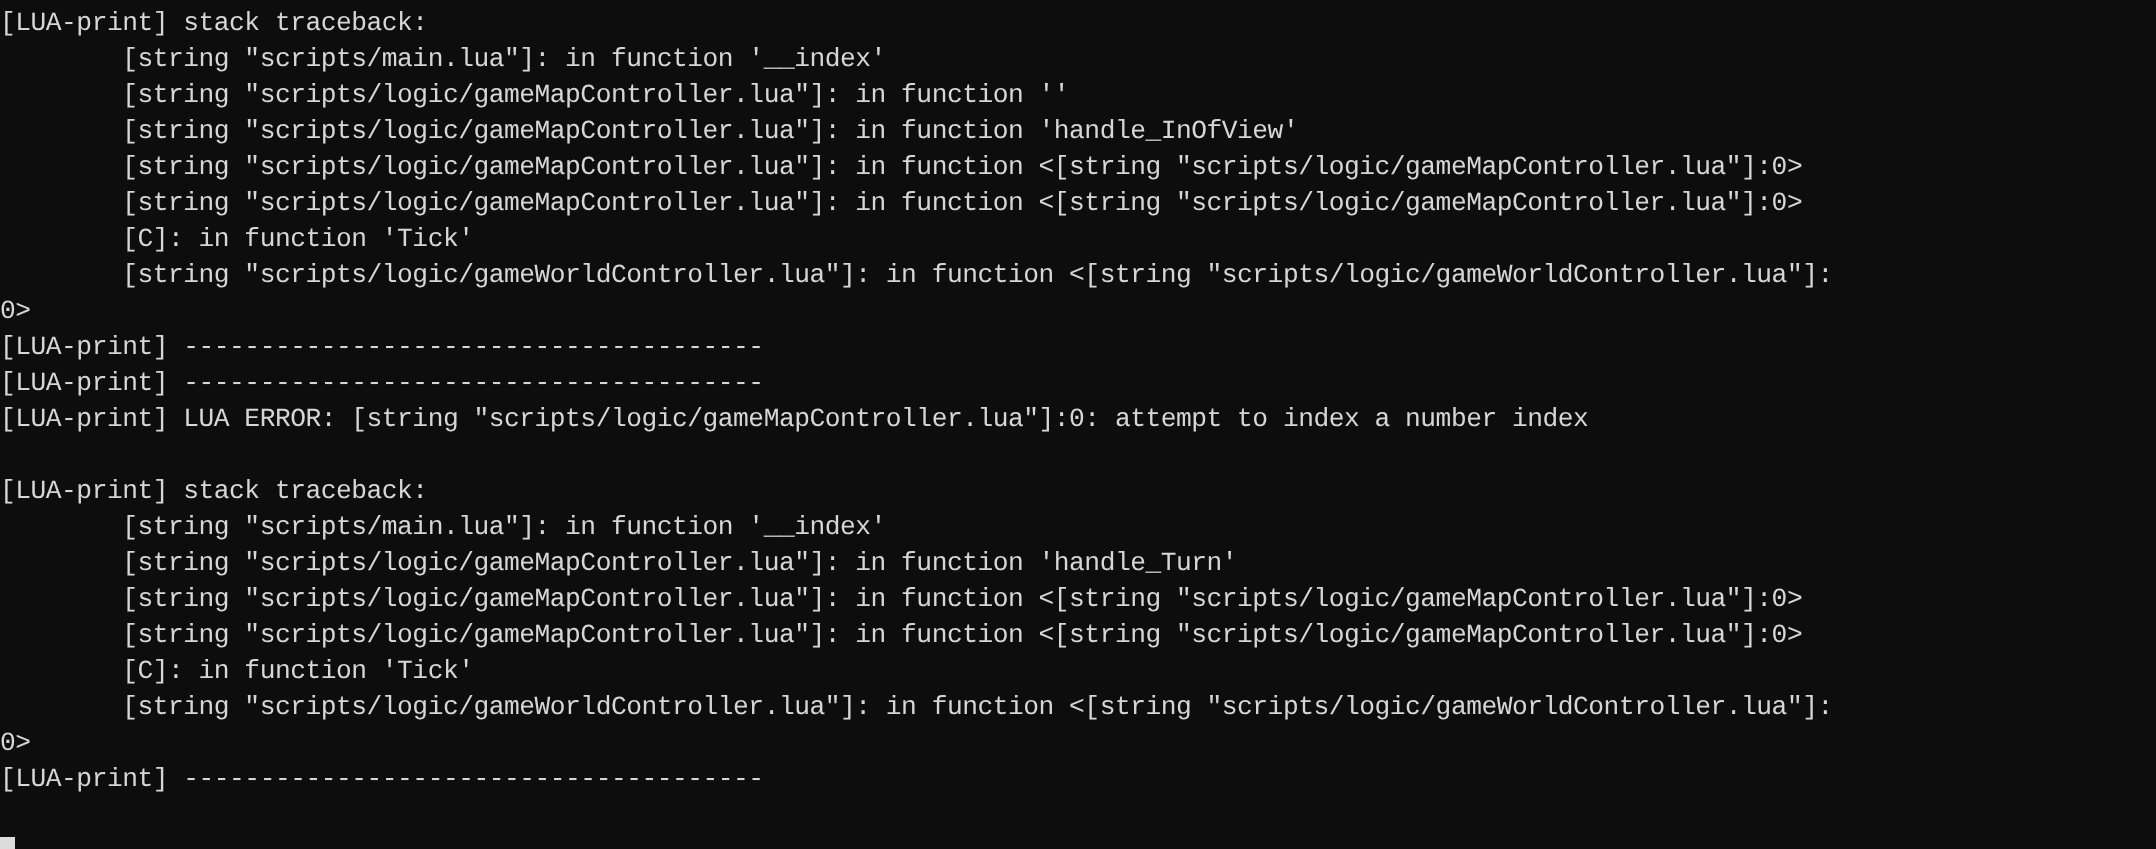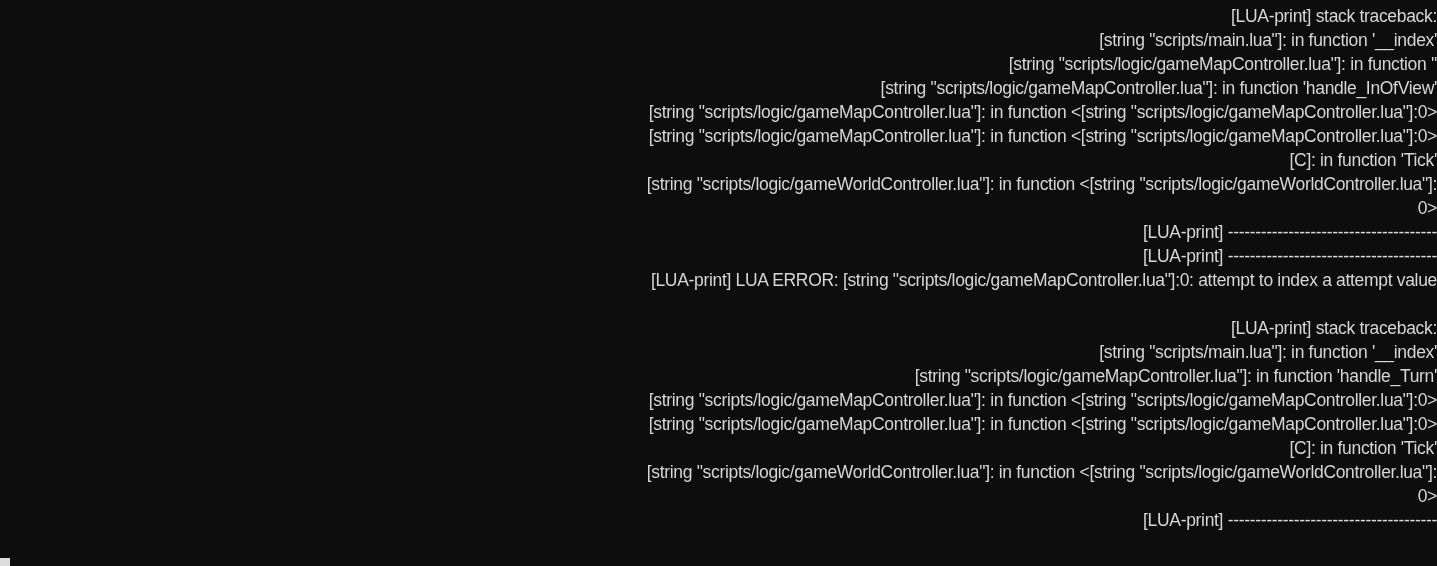--- a/index.html
+++ b/index.html
@@ -24,26 +24,25 @@
   #console-lines {
     position: absolute;
     left: 0;
     top: 4px;
     width: 1437px;
   }
   .line {
     height: 24px;
     line-height: 24px;
     white-space: pre;
-    font-family: Liberation Sans, sans-serif;
+    font-family: Liberation Mono, monospace;
     font-size: 17.5px;
     letter-spacing: -0.32px;
     color: #d6d6d6;
     overflow: hidden;
-    text-align: right;
   }
   .line.blank {
     color: transparent;
   }
   .cursor-block {
     position: absolute;
     left: 0px;
     top: 558px;
     width: 10px;
     height: 8px;
@@ -59,21 +58,21 @@
       <div class="line">        [string "scripts/main.lua"]: in function '__index'</div>
       <div class="line">        [string "scripts/logic/gameMapController.lua"]: in function ''</div>
       <div class="line">        [string "scripts/logic/gameMapController.lua"]: in function 'handle_InOfView'</div>
       <div class="line">        [string "scripts/logic/gameMapController.lua"]: in function &lt;[string "scripts/logic/gameMapController.lua"]:0&gt;</div>
       <div class="line">        [string "scripts/logic/gameMapController.lua"]: in function &lt;[string "scripts/logic/gameMapController.lua"]:0&gt;</div>
       <div class="line">        [C]: in function 'Tick'</div>
       <div class="line">        [string "scripts/logic/gameWorldController.lua"]: in function &lt;[string "scripts/logic/gameWorldController.lua"]:</div>
       <div class="line">0&gt;</div>
       <div class="line">[LUA-print] --------------------------------------</div>
       <div class="line">[LUA-print] --------------------------------------</div>
-      <div class="line">[LUA-print] LUA ERROR: [string "scripts/logic/gameMapController.lua"]:0: attempt to index a attempt value</div>
+      <div class="line">[LUA-print] LUA ERROR: [string "scripts/logic/gameMapController.lua"]:0: attempt to index a number index</div>
       <div class="line blank"></div>
       <div class="line">[LUA-print] stack traceback:</div>
       <div class="line">        [string "scripts/main.lua"]: in function '__index'</div>
       <div class="line">        [string "scripts/logic/gameMapController.lua"]: in function 'handle_Turn'</div>
       <div class="line">        [string "scripts/logic/gameMapController.lua"]: in function &lt;[string "scripts/logic/gameMapController.lua"]:0&gt;</div>
       <div class="line">        [string "scripts/logic/gameMapController.lua"]: in function &lt;[string "scripts/logic/gameMapController.lua"]:0&gt;</div>
       <div class="line">        [C]: in function 'Tick'</div>
       <div class="line">        [string "scripts/logic/gameWorldController.lua"]: in function &lt;[string "scripts/logic/gameWorldController.lua"]:</div>
       <div class="line">0&gt;</div>
       <div class="line">[LUA-print] --------------------------------------</div>

